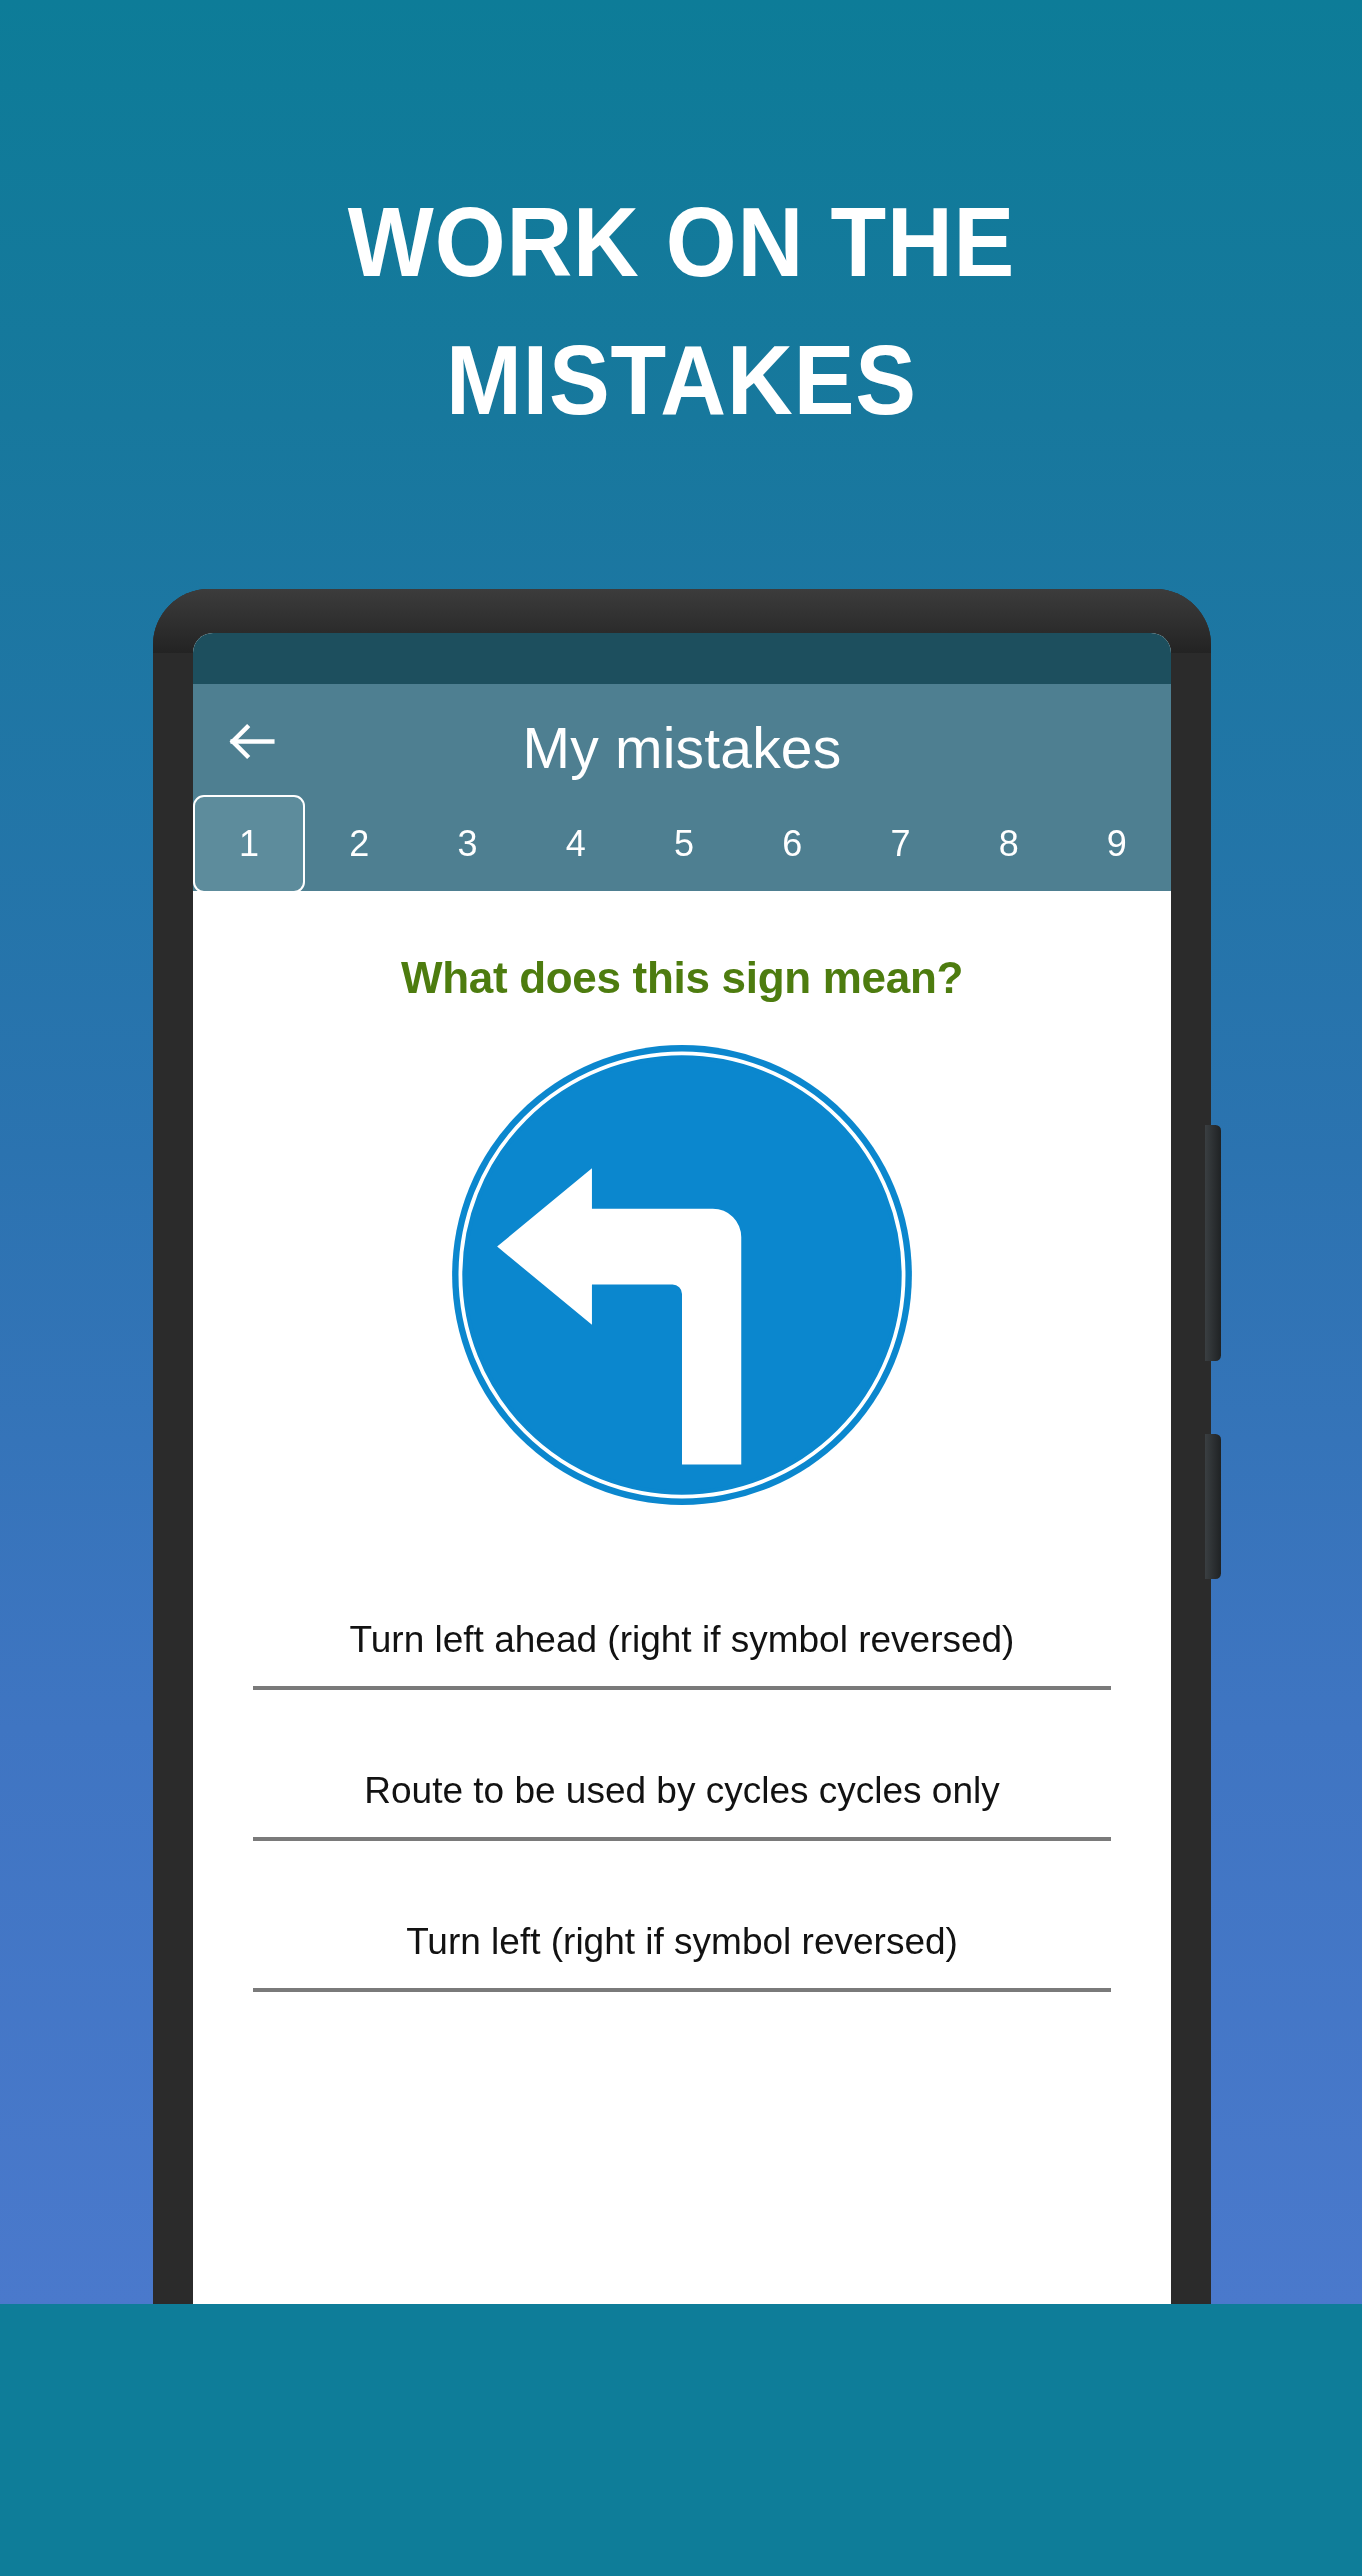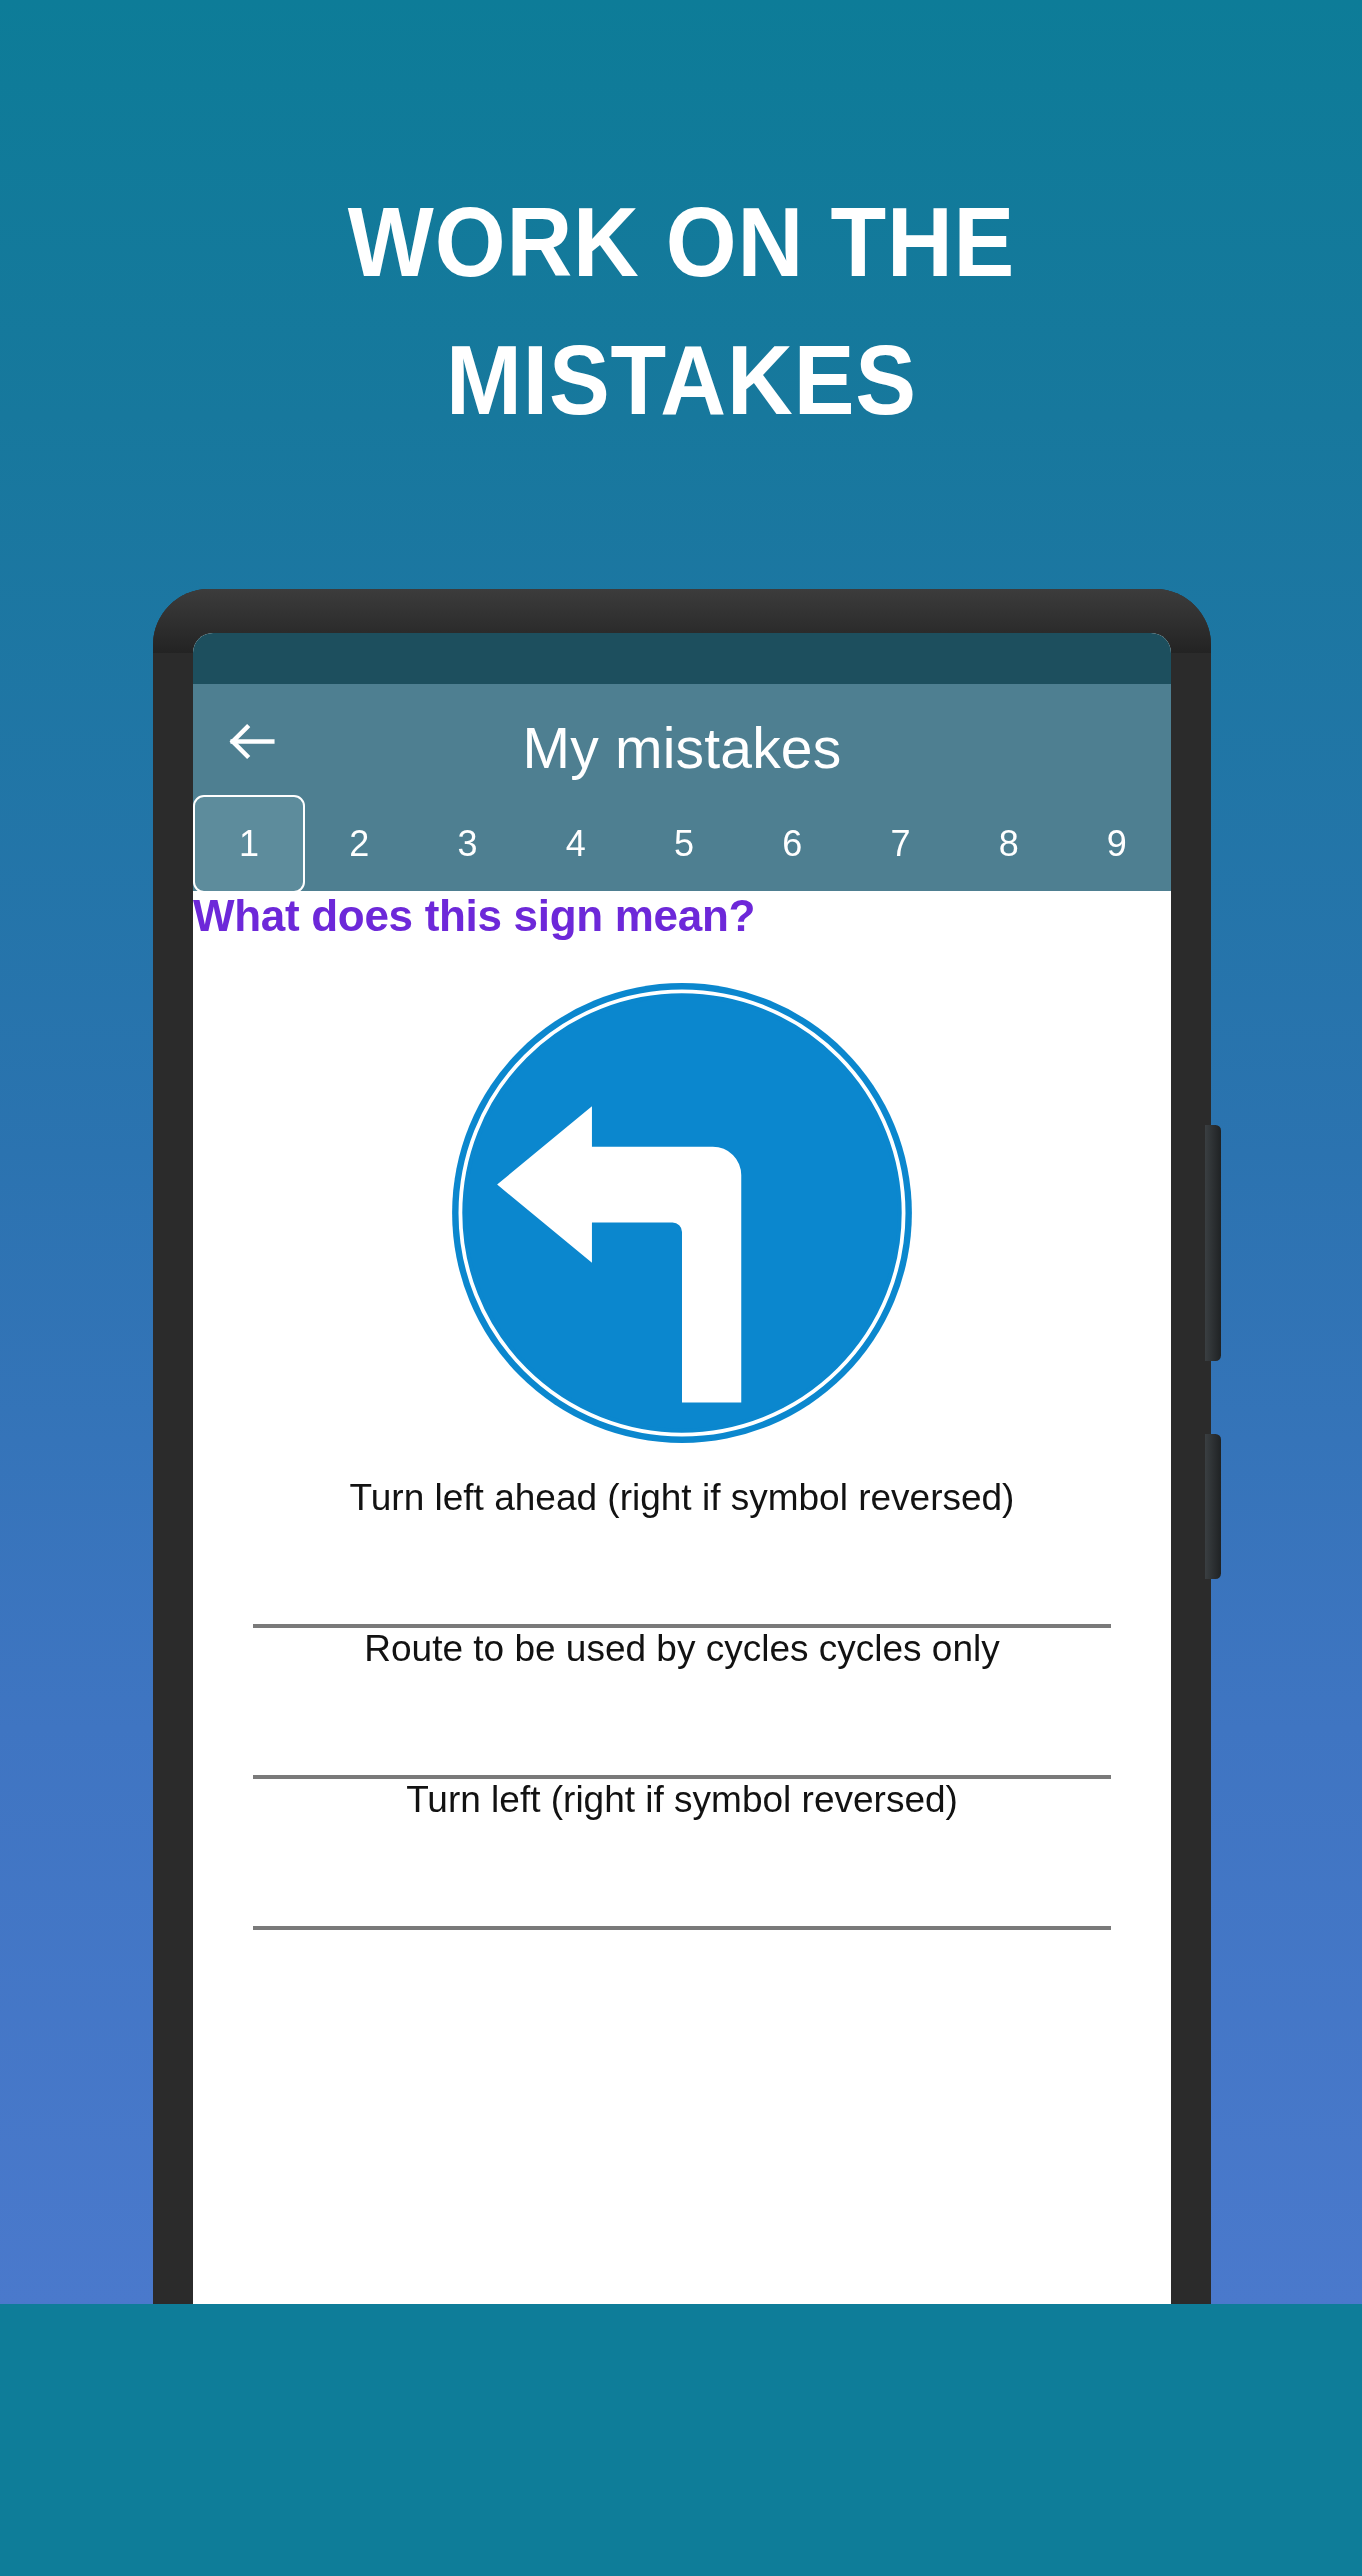--- a/index.html
+++ b/index.html
@@ -135,24 +135,25 @@
     margin: -1.8px 0 -1.8px 0;
   }
 
   #content {
     background: #ffffff;
     height: 1554px;
     position: relative;
   }
 
   #question {
-    text-align: left;
-    color: #6d28d9;
+    text-align: center;
+    color: #4d7c0f;
     font-size: 44px;
     font-weight: bold;
+    padding-top: 62px;
     letter-spacing: -0.3px;
   }
 
   #sign-wrap {
     display: flex;
     justify-content: center;
     margin-top: 35px;
   }
   #sign {
     width: 474px;
@@ -160,21 +161,21 @@
   }
 
   #answers {
     margin-top: 27px;
     padding: 0 60px;
   }
   .answer {
     border-bottom: 4.5px solid #7a7a7a;
     height: 151px;
     display: flex;
-    align-items: flex-start;
+    align-items: flex-end;
     justify-content: center;
     box-sizing: border-box;
   }
   .answer-label {
     text-align: center;
     color: #121212;
     font-size: 37px;
     font-weight: 400;
     line-height: 42px;
     padding-bottom: 25.4px;

